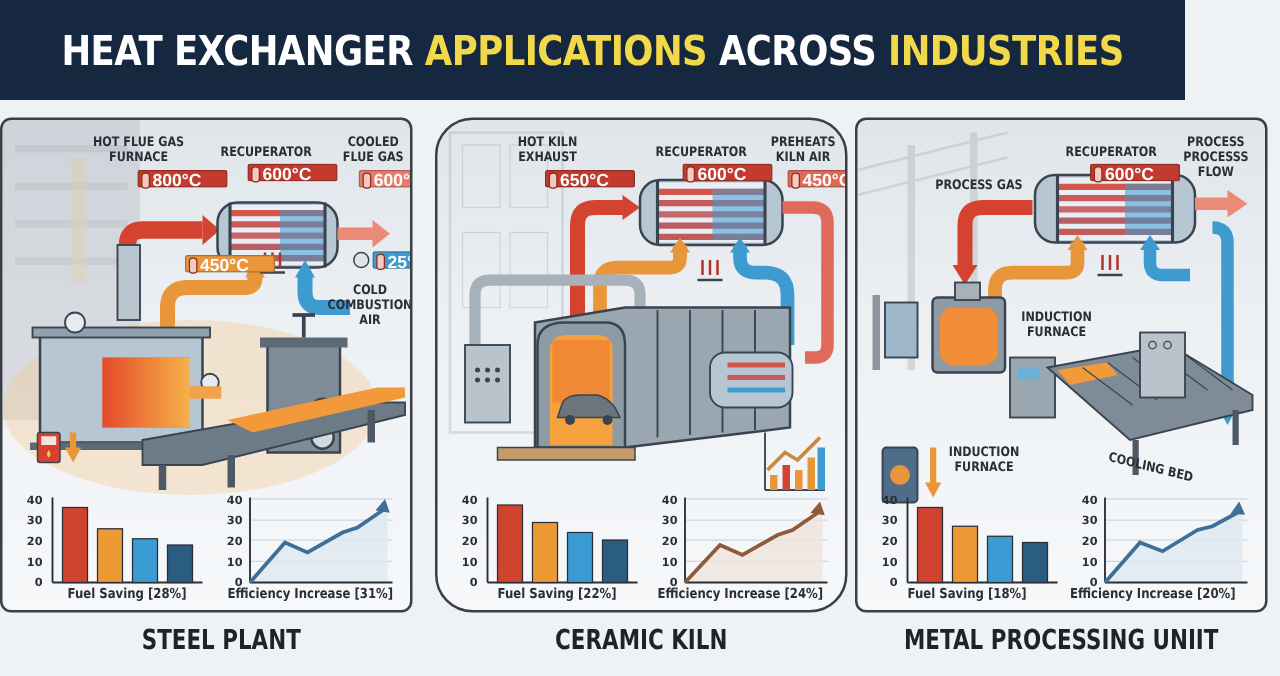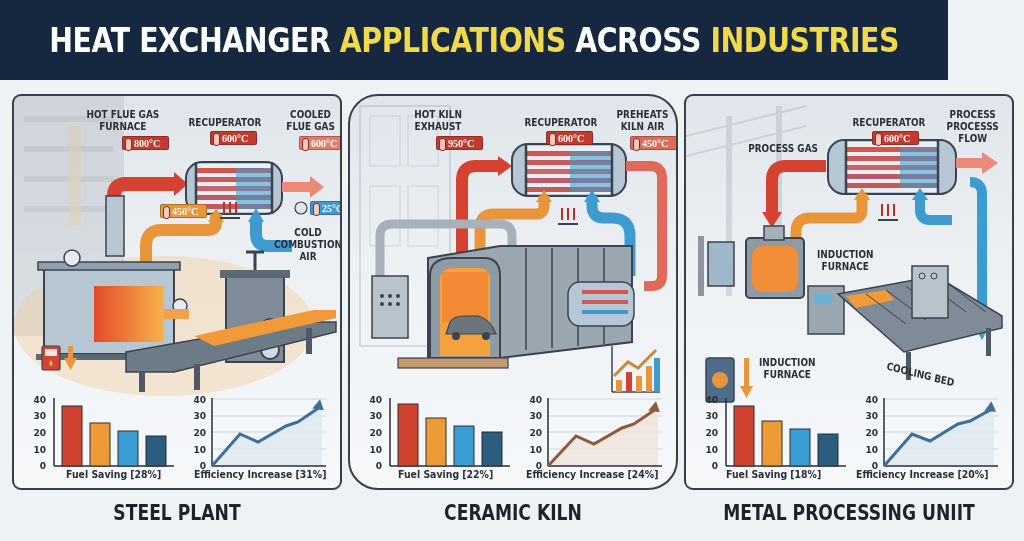--- a/index.html
+++ b/index.html
@@ -3,40 +3,40 @@
 <meta charset="utf-8">
 <style>
   * { box-sizing: border-box; margin: 0; padding: 0; }
   body { width: 1024px; height: 541px; overflow: hidden; background: #eef2f4; font-family: "Liberation Sans", "DejaVu Sans", sans-serif; position: relative; }
   .header { position: absolute; left: 0; top: 0; width: 948px; height: 80px; background: #15283f; display: flex; align-items: center; justify-content: center; }
   .header h1 { font-family: "DejaVu Sans", sans-serif; font-weight: bold; font-size: 33px; letter-spacing: -0.5px; color: #ffffff; transform: scaleX(0.86); white-space: nowrap; }
   .header h1 .hl { color: #f2d94a; }
   .panel { position: absolute; top: 94px; width: 330px; height: 396px; border: 2px solid #3a3f45; border-radius: 9px; background: linear-gradient(180deg, #dfe5ea 0%, #eef1f4 45%, #f6f8fa 100%); overflow: hidden; }
   .panel svg.scene { position: absolute; left: 0; top: 0; }
   .lbl { position: absolute; font-family: "DejaVu Sans", sans-serif; font-weight: bold; font-size: 10.5px; line-height: 12px; color: #2a2f36; text-align: center; transform: scaleX(0.85); white-space: nowrap; }
-  .temp { position: absolute; height: 14px; padding: 0 8px 0 11px; border-radius: 2px; font-family: Liberation Serif, serif; font-weight: bold; font-size: 10px; line-height: 14px; color: #fff; border: 1px solid rgba(0,0,0,0.25); }
+  .temp { position: absolute; height: 14px; padding: 0 20px 0 11px; border-radius: 2px; font-family: Liberation Sans, sans-serif; font-weight: bold; font-size: 14px; line-height: 14px; color: #fff; border: 1px solid rgba(0,0,0,0.25); }
   .temp::before { content: ""; position: absolute; left: 2px; top: 1px; width: 5px; height: 11px; border-radius: 3px; background: #f4c9c0; border: 1px solid #8a2a20; }
   .t-red { background: #c23b2e; }
   .t-org { background: #e9953a; }
   .t-blu { background: #3d9bd0; }
   .chart { position: absolute; }
   .chart .axis { font-family: "DejaVu Sans", sans-serif; font-weight: bold; font-size: 9px; color: #2a2f36; }
   .chart-title { position: absolute; font-family: "DejaVu Sans", sans-serif; font-weight: bold; font-size: 11px; color: #2a2f36; white-space: nowrap; transform: scaleX(0.85); transform-origin: left center; }
   .footer-title { position: absolute; top: 500px; width: 330px; text-align: center; font-family: "DejaVu Sans", sans-serif; font-weight: bold; font-size: 22px; color: #1c232b; transform: scaleX(0.78); white-space: nowrap; }
 </style>
 </head>
 <body>
 
 <div class="header">
   <h1>
     <span>HEAT EXCHANGER </span><span class="hl">APPLICATIONS</span><span> ACROSS </span><span class="hl">INDUSTRIES</span>
   </h1>
 </div>
 
-<div class="panel" style="left:12px;">
+<div class="panel" style="left:0;">
   <svg class="scene" width="330" height="396" viewBox="0 0 330 396">
 
     <g opacity="0.35">
       <rect x="0" y="0" width="110" height="240" fill="#aeb6bd"></rect>
       <rect x="10" y="20" width="90" height="6" fill="#8d969e"></rect>
       <rect x="10" y="50" width="90" height="6" fill="#8d969e"></rect>
       <rect x="10" y="80" width="90" height="6" fill="#8d969e"></rect>
       <rect x="10" y="110" width="90" height="6" fill="#8d969e"></rect>
       <rect x="55" y="30" width="12" height="100" fill="#c9a24a" opacity="0.6"></rect>
     </g>
@@ -262,21 +262,21 @@
       <polyline points="264,280 278,266 288,272 306,254" fill="none" stroke="#c88a40" stroke-width="3"></polyline>
     </g>
   </svg>
 
   <div class="lbl" style="left:60px;top:12px;"><span style="white-space:pre-line;">HOT KILN
 EXHAUST</span></div>
   <div class="lbl" style="left:168px;top:20px;">RECUPERATOR</div>
   <div class="lbl" style="left:262px;top:12px;"><span style="white-space:pre-line;">PREHEATS
 KILN AIR</span></div>
 
-  <div class="temp t-red" style="left:86px;top:40px;">950°C</div>
+  <div class="temp t-red" style="left:86px;top:40px;">650°C</div>
   <div class="temp t-red" style="left:196px;top:35px;">600°C</div>
   <div class="temp t-red" style="left:280px;top:40px;background:#e06a5a;">450°C</div>
 
   <svg class="chart" style="left:10px;top:298px;" width="160" height="75" viewBox="0 0 160 75">
     <g font-family="DejaVu Sans" font-weight="bold" font-size="9" fill="#2a2f36" text-anchor="end">
       <text x="22" y="9">40</text>
         <text x="22" y="25">30</text>
         <text x="22" y="42">20</text>
         <text x="22" y="59">10</text>
         <text x="22" y="75">0</text>

